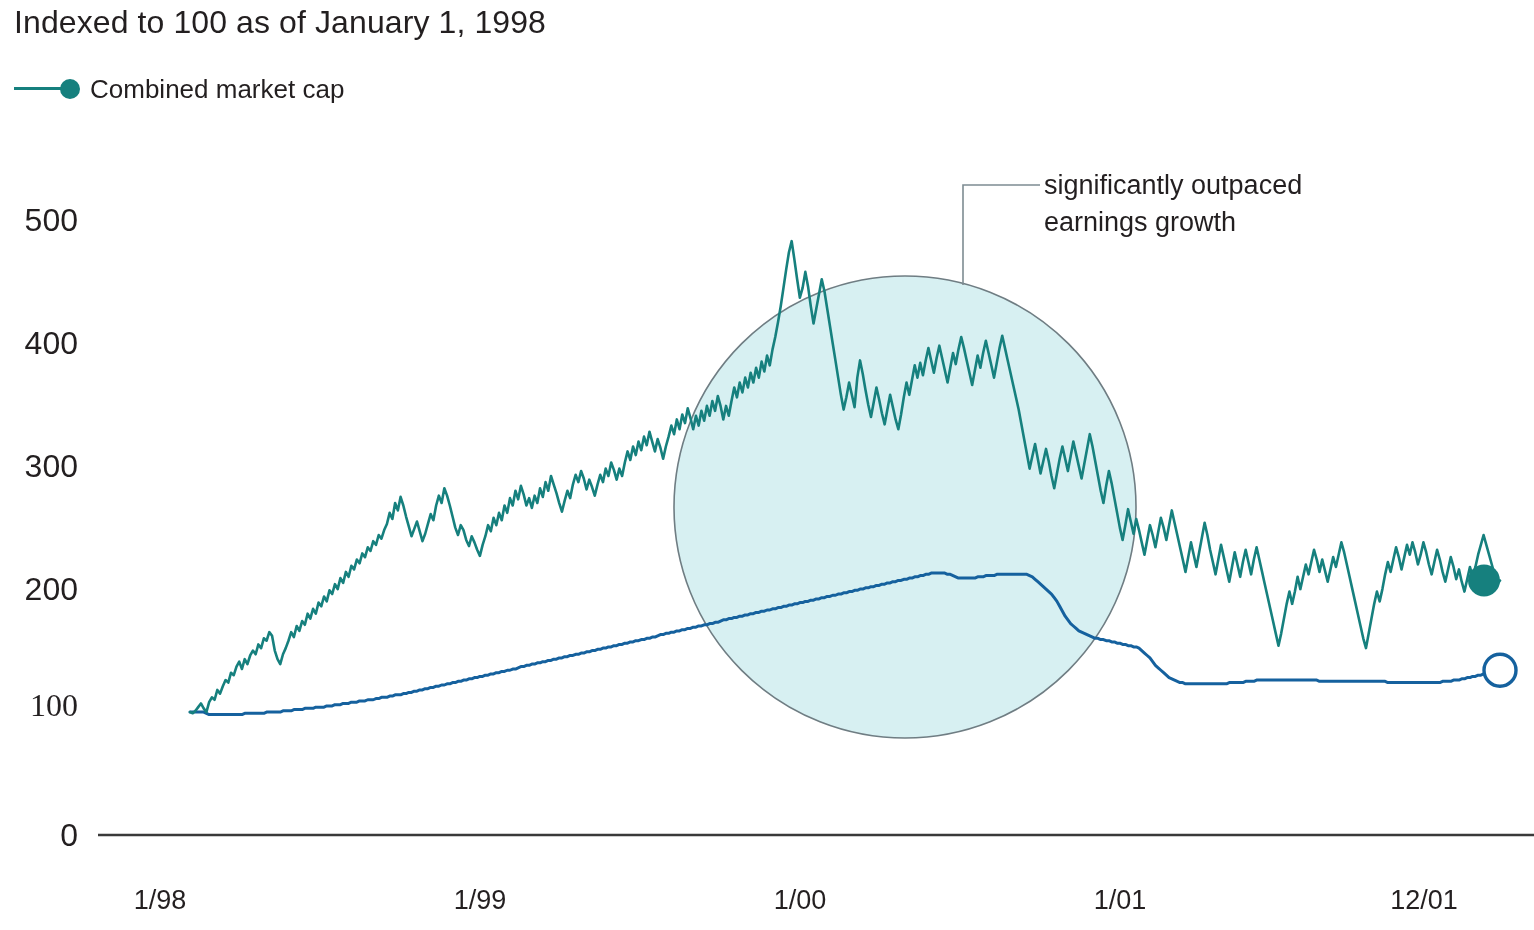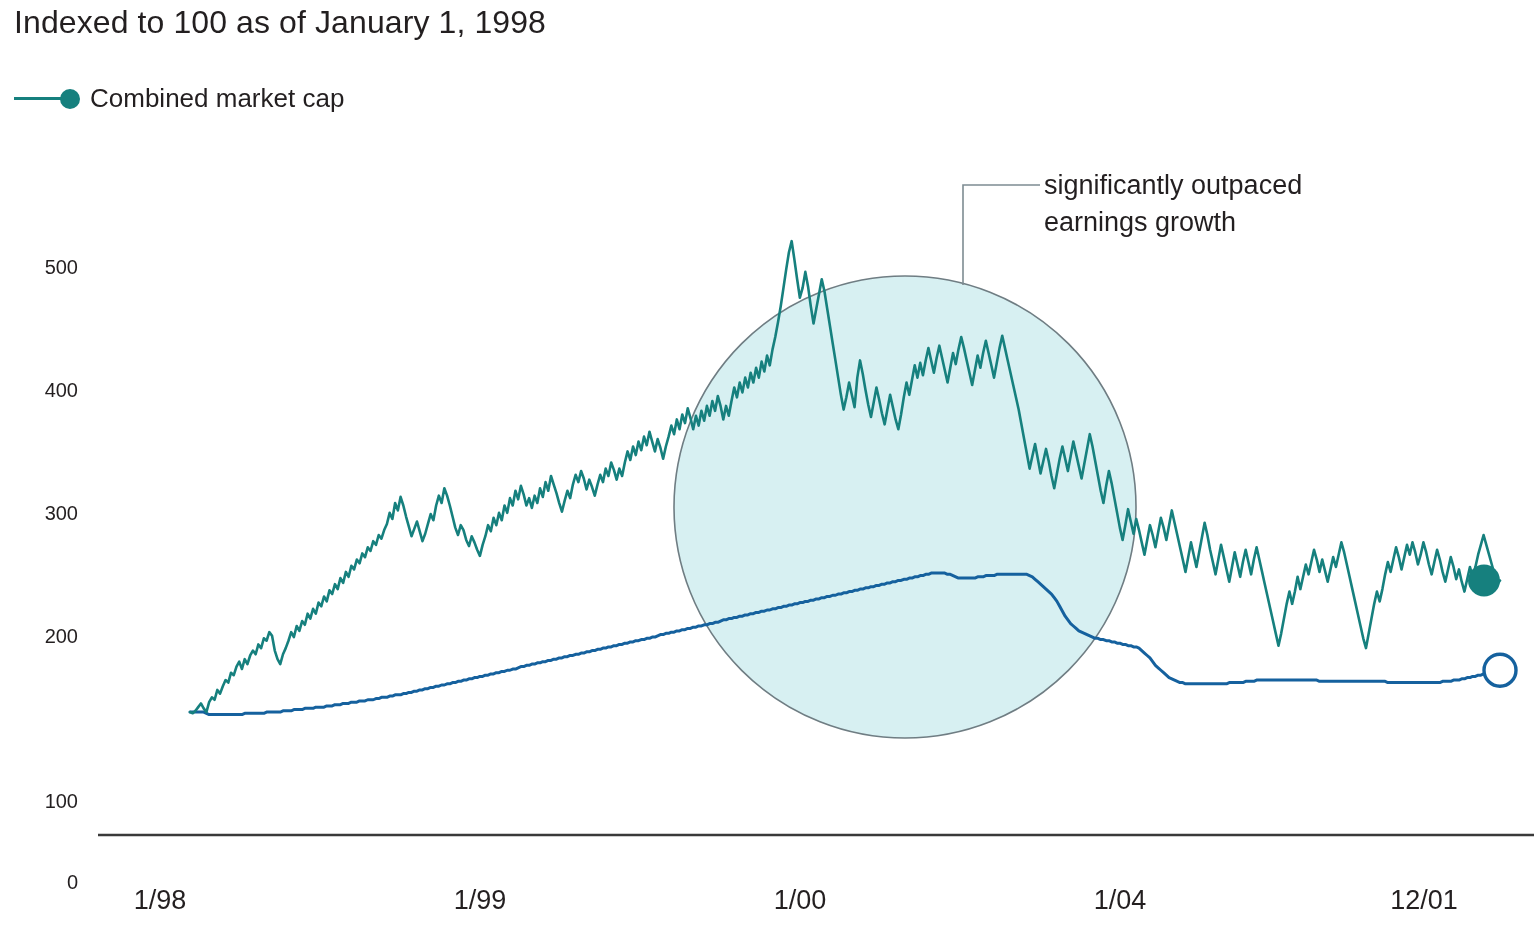--- a/index.html
+++ b/index.html
@@ -11,42 +11,42 @@
     -webkit-font-smoothing:antialiased;
   }
   .subtitle{
     position:absolute;left:14px;top:6px;
     font-size:32px;line-height:32px;color:#231f20;font-weight:400;
     letter-spacing:.1px;white-space:nowrap;
   }
   .legend{
     position:absolute;left:14px;top:74px;width:1200px;height:48px;
   }
-  .legend-item{position:absolute;top:0;height:48px;display:flex;align-items:center;}
+  .legend-item{position:absolute;top:0;height:48px;display:flex;}
   .legend-item.cap{left:0;}
   .legend-item.earn{left:648px;}
   .legend-mark{position:relative;width:72px;height:28px;flex:0 0 auto;}
   .legend-mark .ln{
     position:absolute;left:0;top:13px;width:52px;height:3px;
   }
   .legend-mark .dot{
     position:absolute;left:46px;top:5px;width:20px;height:20px;border-radius:50%;
     box-sizing:border-box;
   }
   .legend-label{
     font-size:26px;line-height:30px;color:#231f20;white-space:nowrap;
     margin-left:4px;
   }
 
   .plot{position:absolute;left:0;top:0;width:1534px;height:930px;}
 
   .ylabels{position:absolute;left:0;top:0;width:90px;height:930px;}
   .ylabel{
     position:absolute;right:12px;transform:translateY(-50%);
-    font-size:20px;line-height:30px;color:#231f20;text-align:right;white-space:nowrap;margin-top:47px;
+    font-size:32px;line-height:30px;color:#231f20;text-align:right;white-space:nowrap;
   }
   .xlabels{position:absolute;left:0;top:0;width:1244px;height:930px;}
   .xlabel{
     position:absolute;top:884px;transform:translateX(-50%);
     font-size:27px;line-height:32px;color:#231f20;white-space:nowrap;
   }
 
   .annotation{
     position:absolute;left:1044px;top:167px;width:360px;
     font-size:27px;line-height:37px;color:#231f20;
@@ -79,30 +79,30 @@
     <g fill="none" stroke="#7e8c92" stroke-width="1.6">
       <path d="M963 285 L963 185 L1040 185"></path>
     </g>
     <circle cx="1484" cy="580.5" r="16" fill="#16807e"></circle>
     <circle cx="1500" cy="670.2" r="16" fill="#ffffff" stroke="#15619e" stroke-width="3.4"></circle>
     <line x1="98" y1="835" x2="1534" y2="835" stroke="#3a3a3a" stroke-width="2.6"></line>
   </svg>
 
 <div class="ylabels" id="ylabels">
     <div class="ylabel" style="top: 835px;">0</div>
-    <div class="ylabel" style="top: 754px;">100</div>
+    <div class="ylabel" style="top: 705px; font-family: Liberation Serif, serif;">100</div>
     <div class="ylabel" style="top: 589.1px;">200</div>
     <div class="ylabel" style="top: 466.15px;">300</div>
     <div class="ylabel" style="top: 343.2px;">400</div>
     <div class="ylabel" style="top: 220.25px;">500</div>
   </div>
 <div class="xlabels" id="xlabels">
     <div class="xlabel" style="left: 160px;">1/98</div>
     <div class="xlabel" style="left: 480px;">1/99</div>
     <div class="xlabel" style="left: 800px;">1/00</div>
-    <div class="xlabel" style="left: 1120px;">1/04</div>
+    <div class="xlabel" style="left: 1120px;">1/01</div>
     <div class="xlabel" style="left: 1424px;">12/01</div>
   </div>
 
 <div class="annotation">
   <div>significantly outpaced</div>
   <div>earnings growth</div>
 </div>
 
 </body></html>

